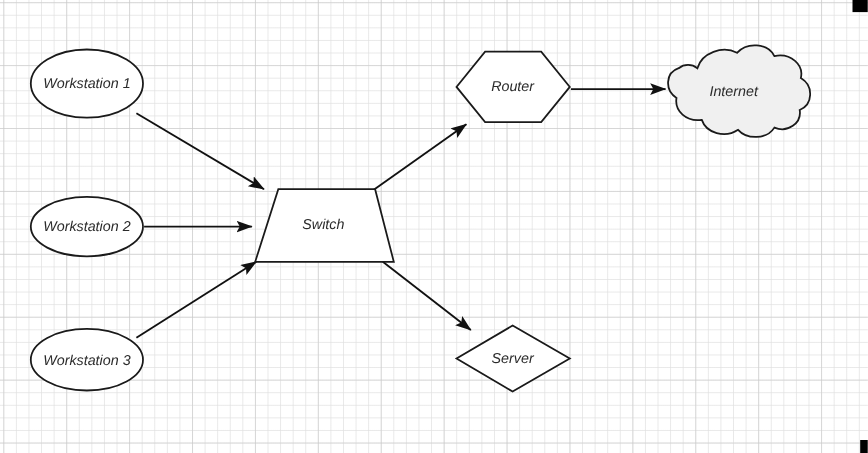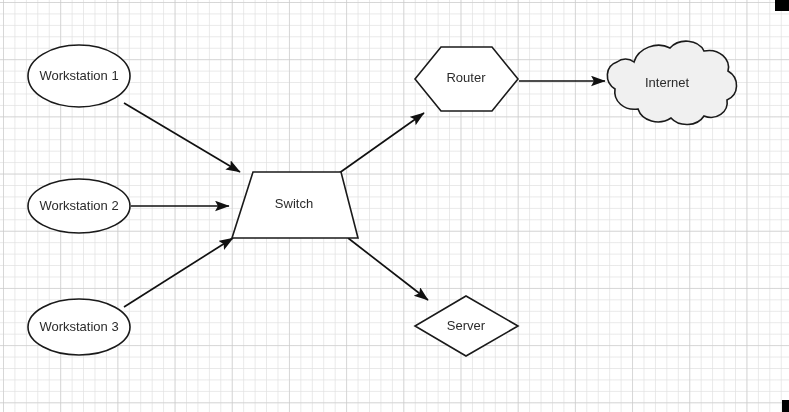--- a/index.html
+++ b/index.html
@@ -21,20 +21,21 @@
       linear-gradient(to right, rgba(200,200,200,0.55) 1px, transparent 1px),
       linear-gradient(to bottom, rgba(200,200,200,0.55) 1px, transparent 1px),
       linear-gradient(to right, rgba(225,225,225,0.75) 1px, transparent 1px),
       linear-gradient(to bottom, rgba(225,225,225,0.75) 1px, transparent 1px);
     background-size:
       57.2px 57.2px,
       57.2px 57.2px,
       11.44px 11.44px,
       11.44px 11.44px;
     background-position: 3px 2px, 3px 2px, 3px 2px, 3px 2px;
+    font-style: italic;
   }
   #diagram-svg {
     position: absolute;
     left: 0;
     top: 0;
     width: 789px;
     height: 412px;
   }
   .node-shape {
     fill: #ffffff;

